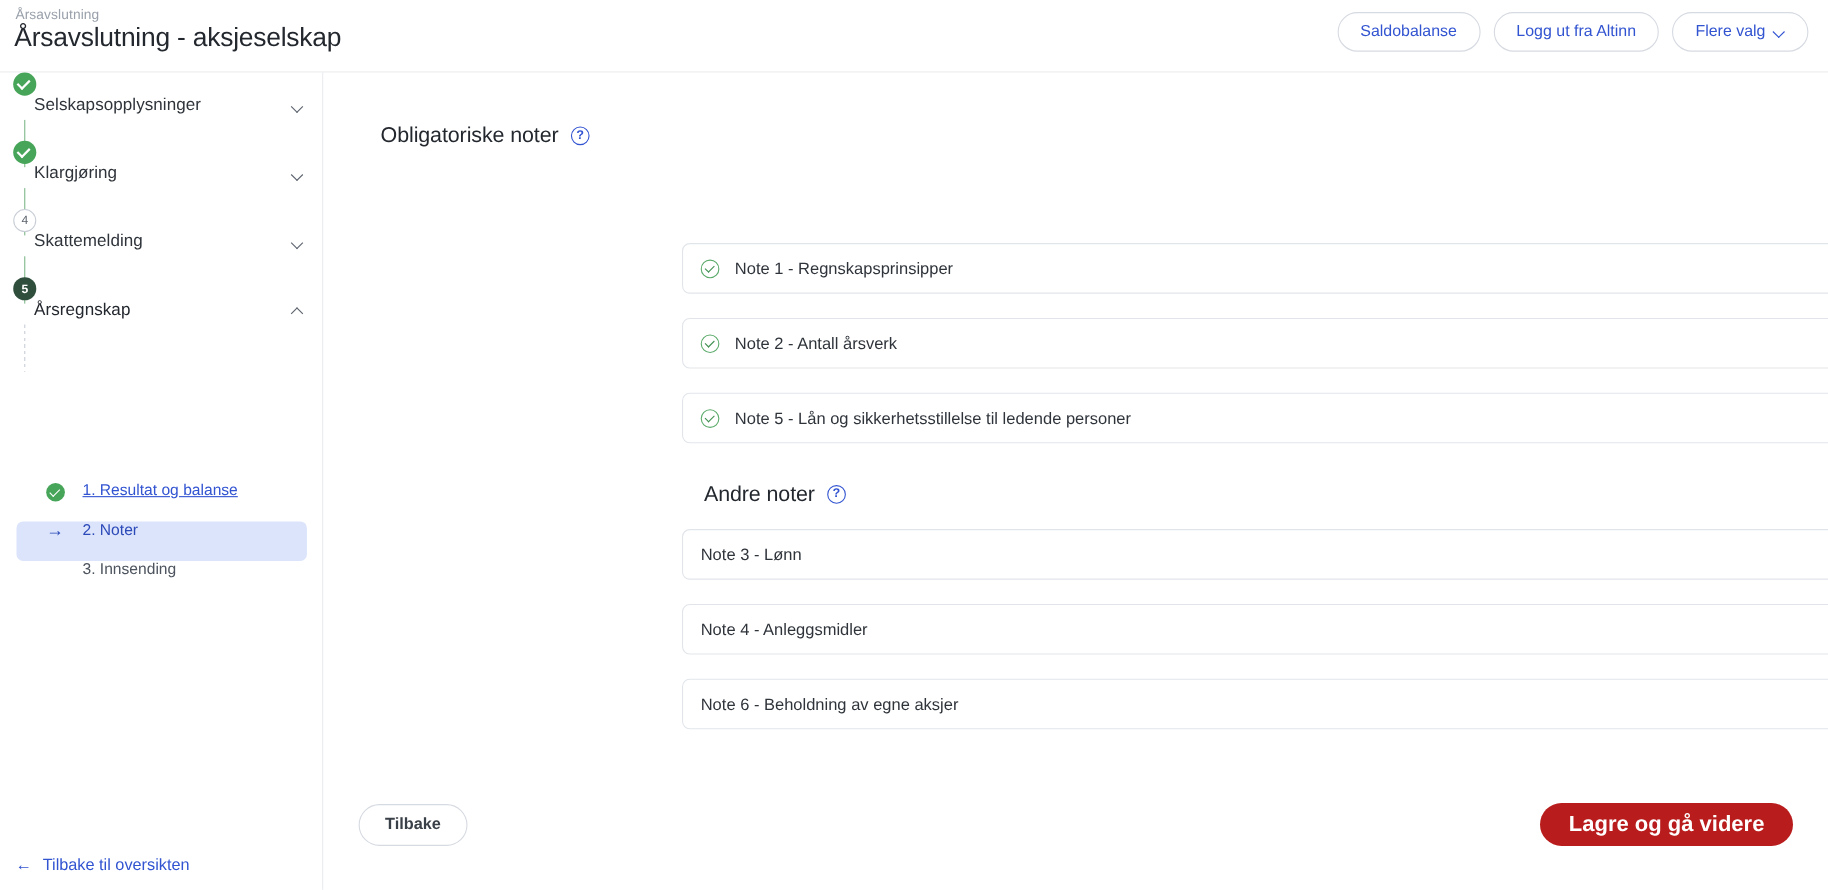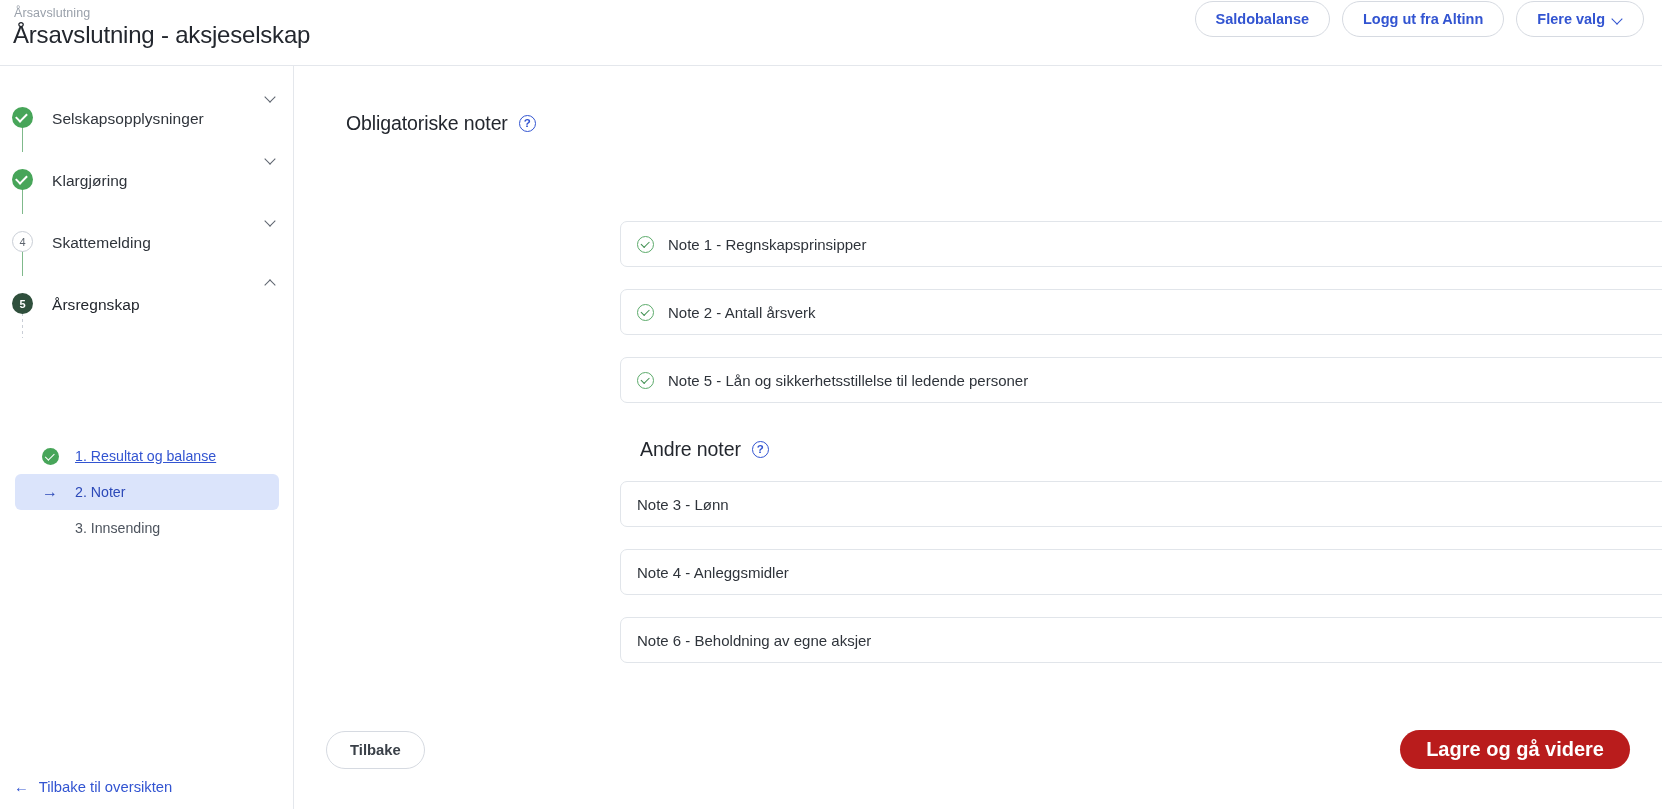--- a/index.html
+++ b/index.html
@@ -18,21 +18,21 @@
     background: #fff; border-bottom: 1px solid #e4e7ec;
   }
   .breadcrumb {
     position: absolute; left: 14px; top: 6px;
     font-size: 12.5px; color: #9aa1ab; letter-spacing: .1px;
   }
   .page-title {
     position: absolute; left: 13px; top: 21px;
     font-size: 24px; color: #23272e; letter-spacing: -.2px;
   }
-  .topbtns { position: absolute; right: 18px; top: 1px; display: flex; gap: 12px; font-weight: bold; }
+  .topbtns { position: absolute; right: 18px; top: 11px; display: flex; gap: 12px; }
   .pill {
     height: 36px; padding: 0 20px; border-radius: 19px;
     border: 1px solid #d6dae1; background: #fff;
     color: #3254d1; font-size: 14.5px; display: flex; align-items: center;
     gap: 8px; cursor: pointer; white-space: nowrap;
   }
   .chev { display:inline-block; width:10px; height:10px; position: relative; }
   .chev::before {
     content:""; position:absolute; left:0; top:1px; width:7px; height:7px;
     border-right:1.7px solid currentColor; border-bottom:1.7px solid currentColor;
@@ -40,22 +40,22 @@
   }
   .chev.up::before { transform: rotate(-135deg); top:3px; }
 
   
   .sidebar {
     position: absolute; left: 0; top: 66px; width: 294px; height: 743px;
     background: #fff; border-right: 1px solid #e4e7ec;
   }
   .steps { position: absolute; left: 0; top: 0; width: 294px; }
   .step {
-    position: relative; height: 62px; display: flex; align-items: flex-end;
-    padding-left: 12px; cursor: pointer;
+    position: relative; height: 62px; display: flex; align-items: flex-start;
+    padding-left: 12px; cursor: pointer; flex-direction: column;
   }
   .step .marker {
     position: relative; z-index: 2; width: 21px; height: 21px; flex: 0 0 21px;
     border-radius: 50%; display: flex; align-items: center; justify-content: center;
     font-size: 11px; background: #fff;
   }
   .marker.done { background: #47a559; }
   .marker.done::after {
     content: ""; width: 9px; height: 5px; border-left: 2px solid #fff;
     border-bottom: 2px solid #fff; transform: rotate(-45deg) translate(0px,-1.5px);
@@ -73,21 +73,21 @@
     position: absolute; left: 22px; width: 1.4px; z-index: 1;
   }
   .connector.solid { background: #7fb98b; }
   .connector.dotted {
     background: repeating-linear-gradient(to bottom,#c9ced6 0 3px,transparent 3px 6px);
   }
 
   .substeps { position: absolute; left: 0; top: 372px; width: 294px; }
   .substep {
     position: relative; height: 36px; margin: 0 15px; border-radius: 6px;
-    display: flex; align-items: center; padding-left: 26px; cursor: pointer;
+    display: flex; padding-left: 26px; cursor: pointer;
     font-size: 14.2px; color: #4d545e;
   }
   .substep .sicon {
     position: absolute; left: 26px; width: 18px; height: 18px;
     display:flex; align-items:center; justify-content:center;
   }
   .substep .stext { margin-left: 34px; }
   .substep.done .stext { color: #3254d1; text-decoration: underline; }
   .substep.active { background: #dbe4fb; }
   .substep.active .stext { color: #2c49b8; }

